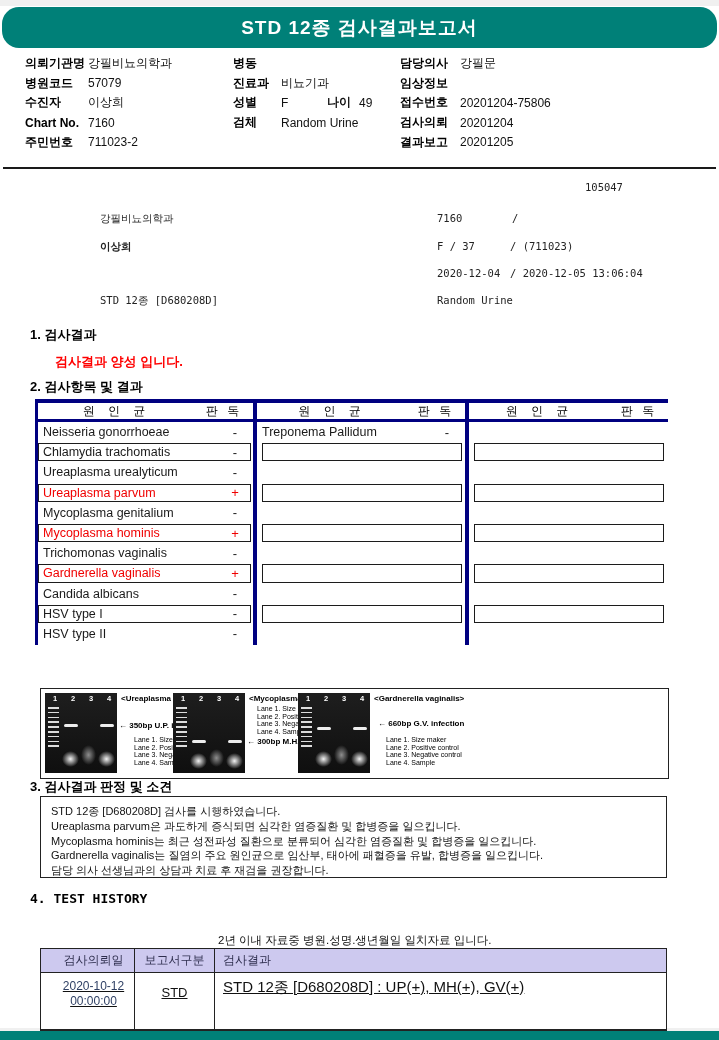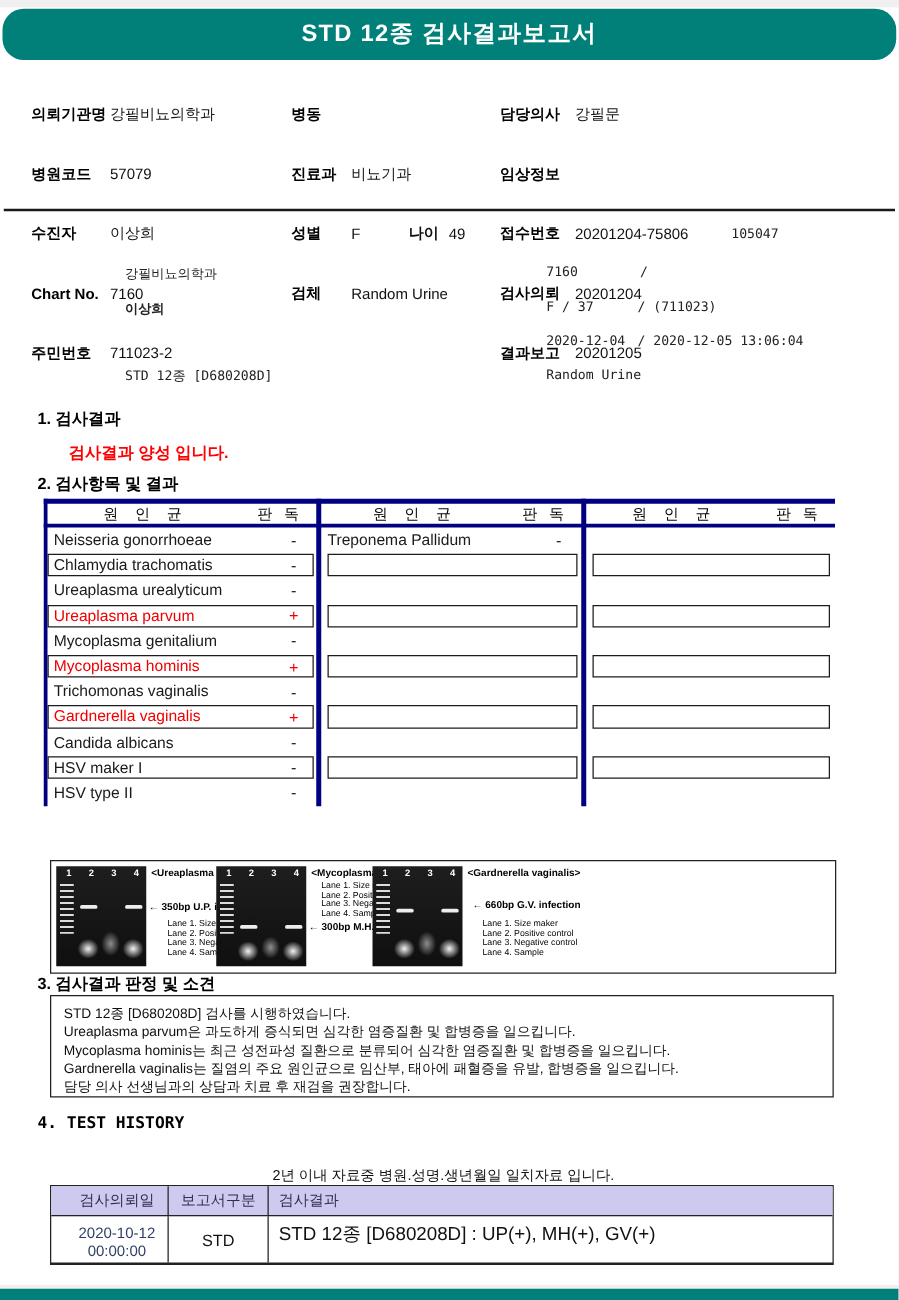--- a/index.html
+++ b/index.html
@@ -8,21 +8,21 @@
   .paper { position:absolute; left:0; top:6px; width:719px; height:1022px; background:#ffffff; }
   .abs { position:absolute; }
 
   
   .header-bar { position:absolute; left:2px; top:7px; width:715px; height:41px; background:#008078;border-radius:17px; }
   .header-bar .title { display:block; width:100%; text-align:center; line-height:41px;
                        color:#ffffff; font-weight:bold; font-size:19px; letter-spacing:1px; }
 
   
   .info-col { position:absolute; top:54px; }
-  .info-row { display:flex; align-items:center; height:19.6px; font-size:12px; white-space:nowrap;margin-top:28px; }
+  .info-row { display:flex; align-items:center; height:19.6px; font-size:12px; white-space:nowrap; }
   .lbl { font-weight:bold; color:#000; }
   .c1 .lbl { width:63px; } .c2 .lbl { width:48px; } .c3 .lbl { width:60px; }
   .val { color:#111; }
   .sexval { width:46px; } .agelbl { font-weight:bold; width:32px; }
 
   .divider { position:absolute; left:3px; top:167px; width:713px; height:2px; background:#1a1a1a; }
 
   
   .mono { font-family:"DejaVu Sans Mono", monospace; font-size:10.5px; color:#222; white-space:nowrap; }
   .mono.b { font-weight:bold; }
@@ -61,21 +61,21 @@
   
   .s3-box { position:absolute; left:40px; top:796px; width:627px; height:82px; border:1px solid #222;
             padding:7px 10px; box-sizing:border-box; font-size:11px; line-height:14.8px; color:#111; }
   .s3-box div { white-space:nowrap; }
 
   
   .s4-head { font-family:"DejaVu Sans Mono", monospace; font-size:13px; font-weight:bold; }
   .s4-note { position:absolute; font-size:11.5px; color:#111; white-space:nowrap; }
   .h-table { position:absolute; left:40px; top:948px; width:627px; border:1px solid #222; border-bottom-width:2px; box-sizing:border-box; background:#fff; }
   .h-head { display:flex; height:23px; background:#cdc9ef; border-bottom:1px solid #222; }
-  .h-body { display:flex; height:37px; }
+  .h-body { display:flex; height:56px;text-decoration:underline; }
   .hc1 { width:94px; border-right:1px solid #222; box-sizing:border-box;padding-left:12px; }
   .hc2 { width:80px; border-right:1px solid #222; box-sizing:border-box; }
   .hc3 { flex:1; }
   .h-head .hc1, .h-head .hc2 { display:flex; align-items:center; justify-content:center; font-size:12px; color:#2e2e4e; }
   .h-head .hc3 { display:flex; align-items:center; font-size:12px; color:#2e2e4e; padding-left:8px; }
   .h-date { padding-top:6px; text-align:center; font-size:12px; line-height:15px; color:#2e3f63; }
   .h-type { text-align:center; padding-top:12px; font-size:13px; color:#111; }
   .h-result { padding:5px 8px; font-size:15px; color:#111; white-space:nowrap; }
 
   .footer-bar { position:absolute; left:0; top:1031px; width:719px; height:9px; background:#008078; }
@@ -232,21 +232,21 @@
           <div class="bx"></div>
           <span class="r-name">Gardnerella vaginalis</span>
           <span class="r-res">+</span>
         </div>
       <div class="grow">
           <span class="r-name">Candida albicans</span>
           <span class="r-res">-</span>
         </div>
       <div class="grow">
           <div class="bx"></div>
-          <span class="r-name">HSV maker I</span>
+          <span class="r-name">HSV type I</span>
           <span class="r-res">-</span>
         </div>
       <div class="grow">
           <span class="r-name">HSV type II</span>
           <span class="r-res">-</span>
         </div>
     </div>
 
     <div class="g g2" style="left:222px; width:208px;">
       <div class="grow">

